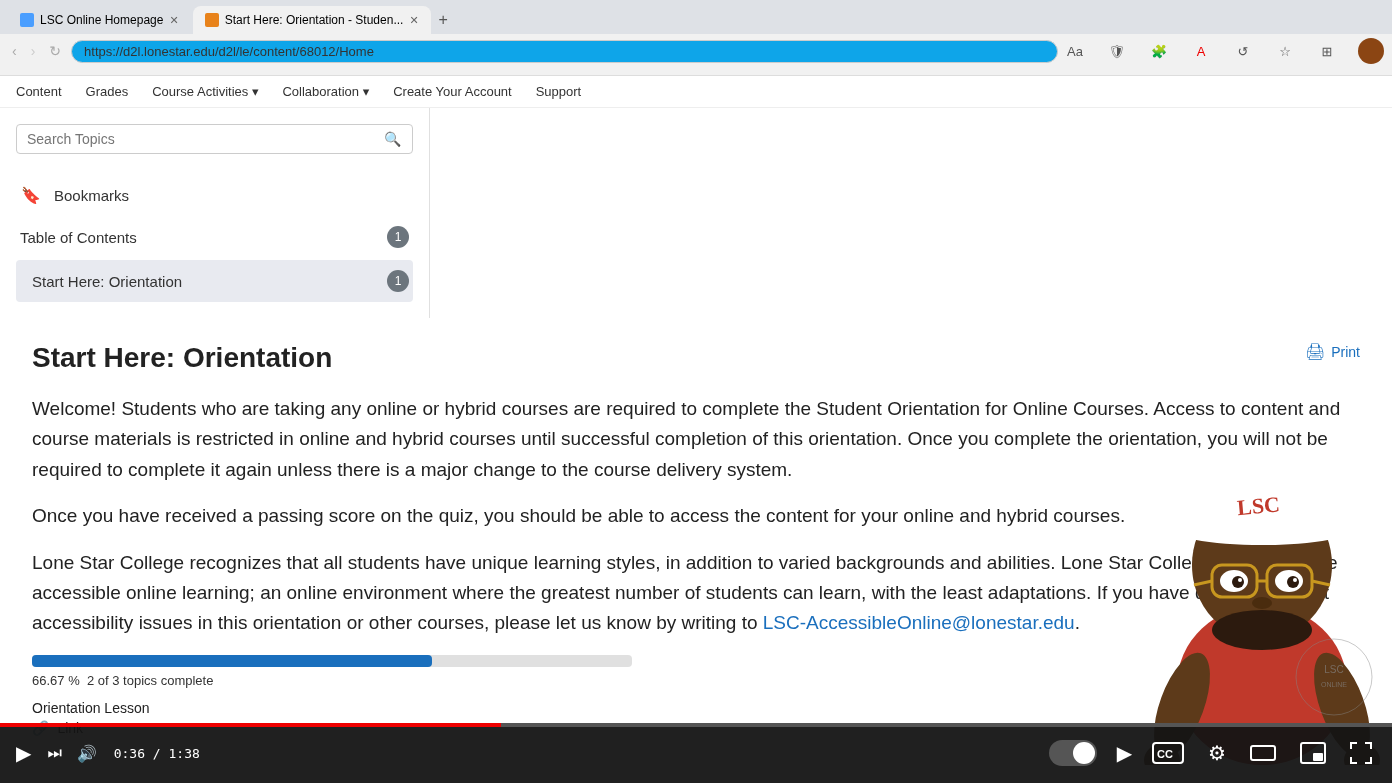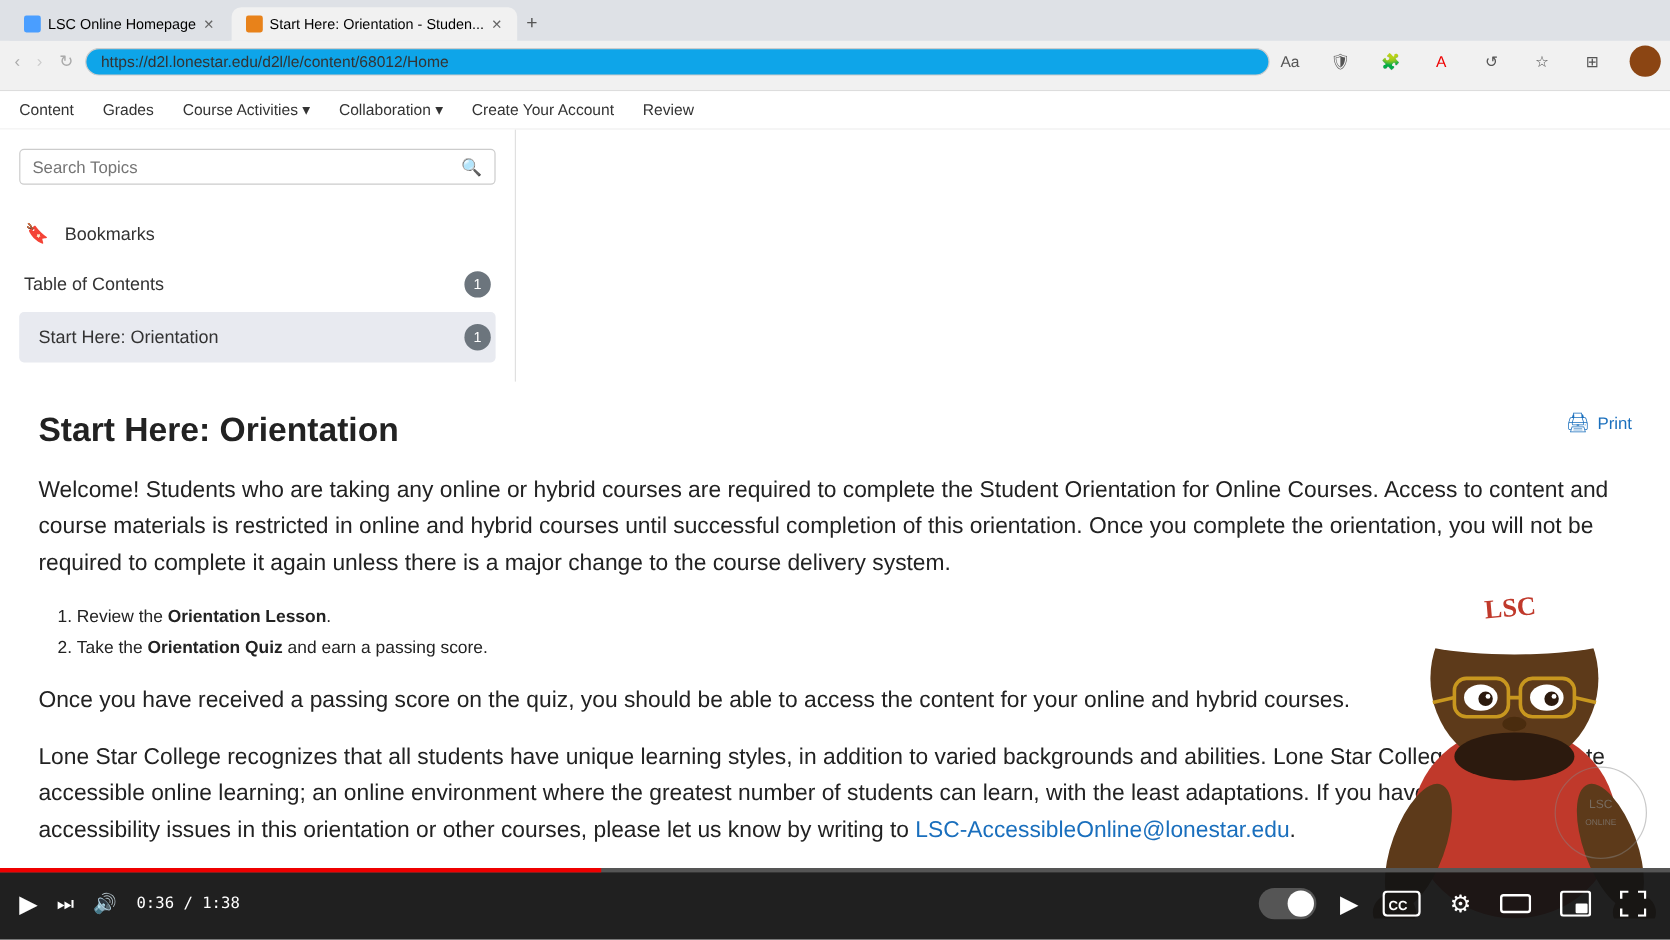--- a/index.html
+++ b/index.html
@@ -424,21 +424,21 @@
     </div>
   </div>
 </div>
 
 <div class="site-nav">
   <span>Content</span>
   <span>Grades</span>
   <span>Course Activities ▾</span>
   <span>Collaboration ▾</span>
   <span>Create Your Account</span>
-  <span>Review</span>
+  <span>Support</span>
 </div>
 
 <div class="main-layout">
 
   <div class="sidebar">
 
     <div class="search-box">
       <input type="text" placeholder="Search Topics" style="">
       <span class="search-icon">🔍</span>
     </div>
@@ -465,36 +465,43 @@
     <div class="print-btn">
       <span class="print-icon">🖨</span>
       <span>Print</span>
     </div>
 
     <h1 class="page-title">Start Here: Orientation</h1>
 
     <p class="content-text">Welcome!  Students who are taking any online or hybrid courses are required to complete the Student Orientation for Online Courses.  Access to content and course materials is restricted in online and hybrid courses until successful completion of this orientation. Once you complete the orientation, you will not be required to complete it again unless there is a major change to the course delivery system.</p>
 
 
-    <ol class="content-list">
-      <li>
-        <span>Review the </span><span class="bold-text">Orientation Lesson</span><span>.</span>
-      </li>
-      <li>
-        <span>Take the </span><span class="bold-text">Orientation Quiz</span><span> and earn a passing score.</span>
-      </li>
-    </ol>
 
     <p class="content-text">Once you have received a passing score on the quiz, you should be able to access the content for your online and hybrid courses.</p>
 
 
     <p class="content-text">
       <span>Lone Star College recognizes that all students have unique learning styles, in addition to varied backgrounds and abilities. Lone Star College aims to create accessible online learning; an online environment where the greatest number of students can learn, with the least adaptations. If you have questions about accessibility issues in this orientation or other courses, please let us know by writing to </span><a class="link-text">LSC-AccessibleOnline@lonestar.edu</a><span>.</span>
     </p>
 
+    <div class="progress-section">
+      <div class="progress-bar-container">
+        <div class="progress-bar-fill" style="width: 66.67%;"></div>
+      </div>
+      <p class="progress-text">
+        <span>66.67 %</span>&nbsp;&nbsp;<span>2 of 3 topics complete</span>
+      </p>
+      <div class="orientation-lesson-link">
+        <span>Orientation Lesson</span>
+      </div>
+      <div class="orientation-lesson-link" style="margin-top:4px;">
+        <span>🔗</span>
+        <span>Link</span>
+      </div>
+    </div>
 
     <div class="lsc-character">
       <svg viewBox="0 0 280 420" xmlns="http://www.w3.org/2000/svg" width="280" height="420">
 
         <ellipse cx="140" cy="340" rx="85" ry="80" fill="#c0392b"></ellipse>
 
         <rect x="120" y="255" width="40" height="40" rx="8" fill="#5d3a1a"></rect>
 
         <ellipse cx="140" cy="220" rx="70" ry="75" fill="#5d3a1a"></ellipse>
 

